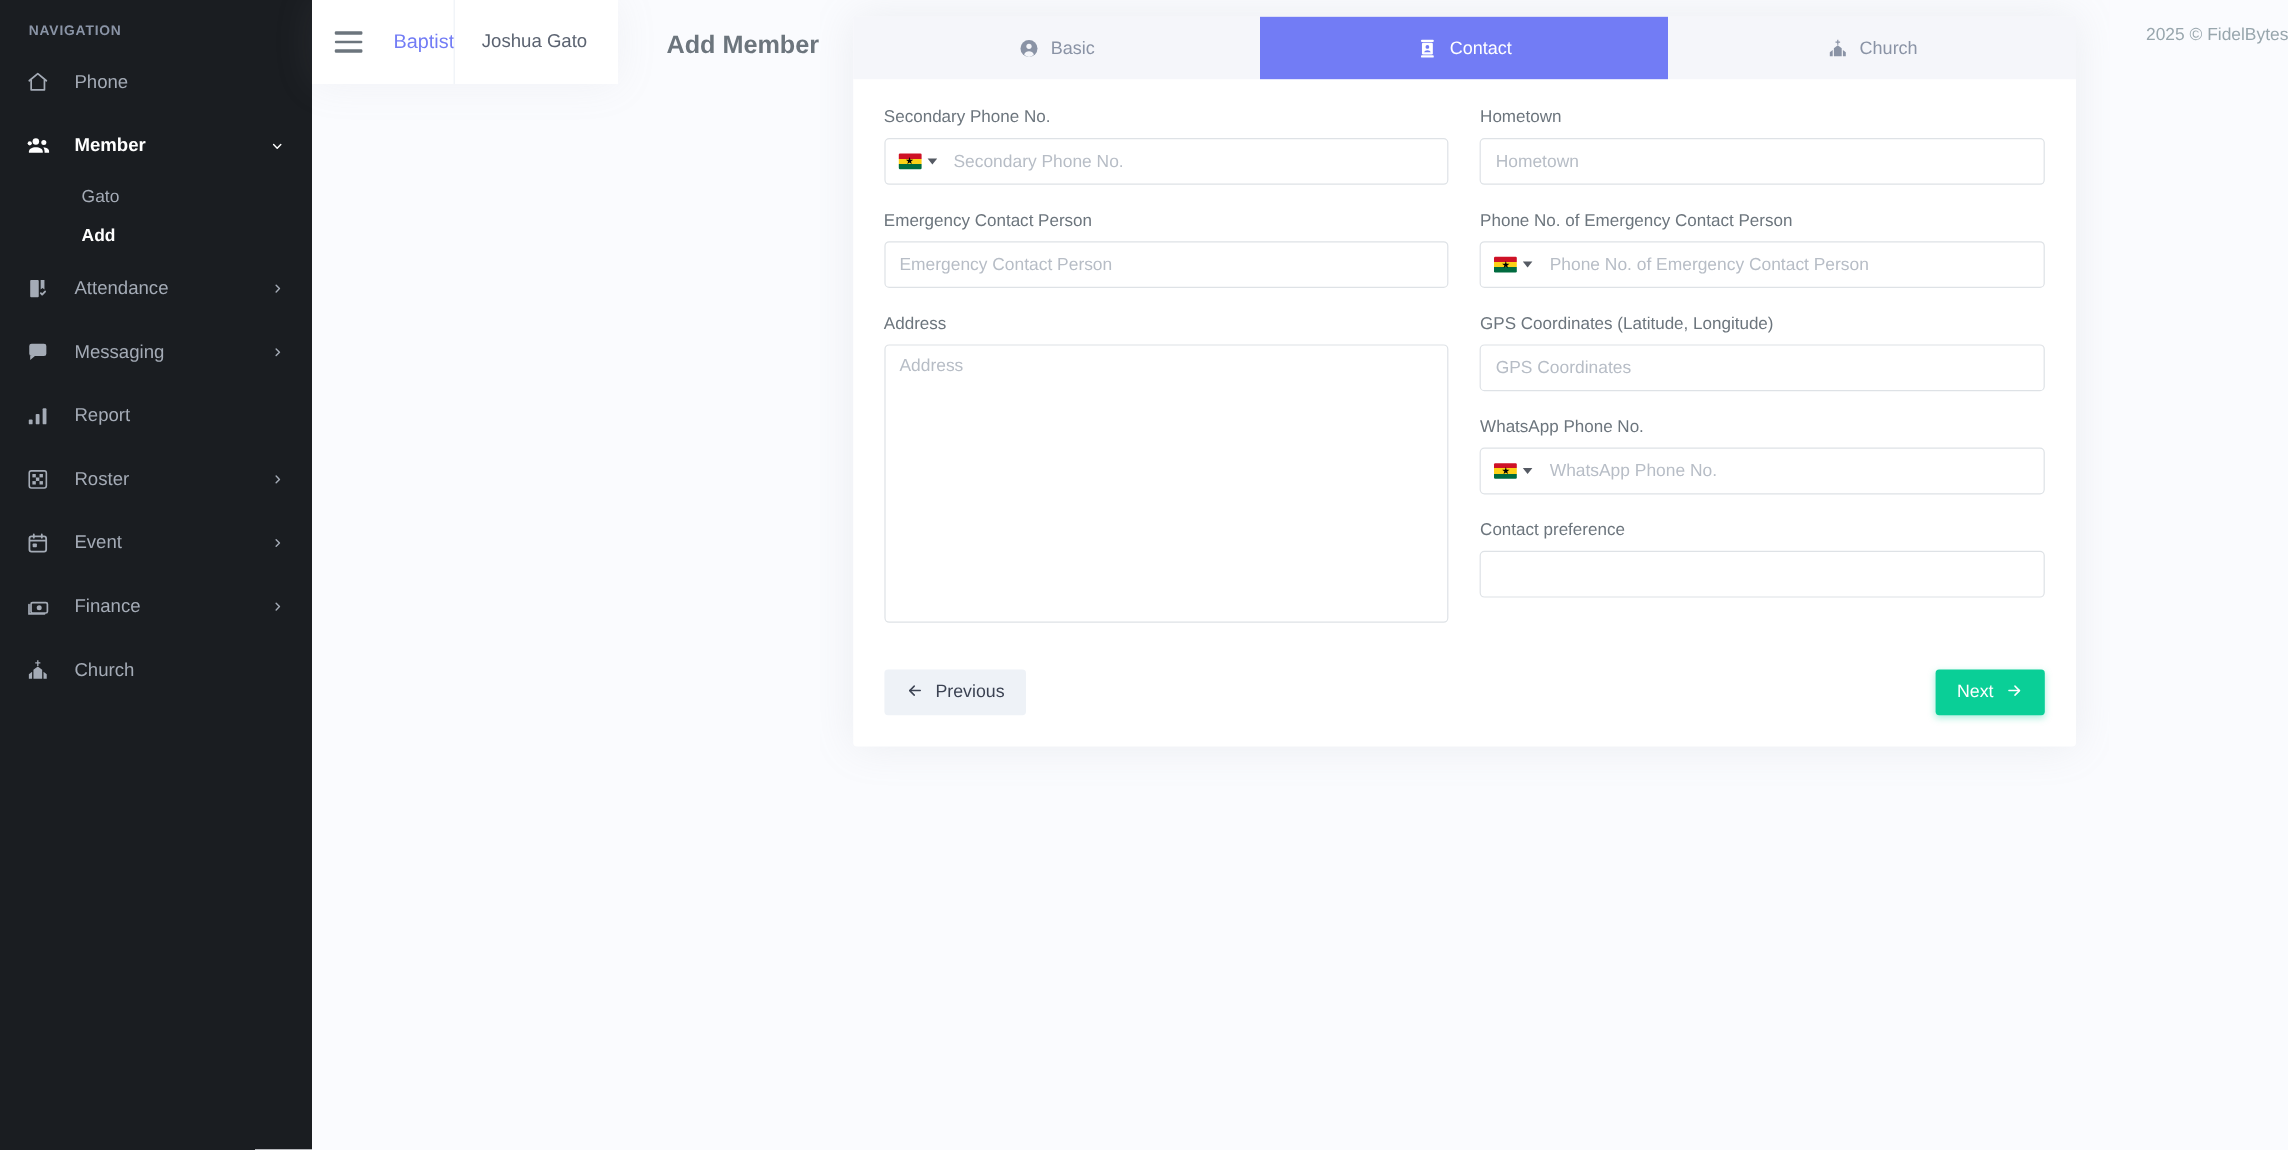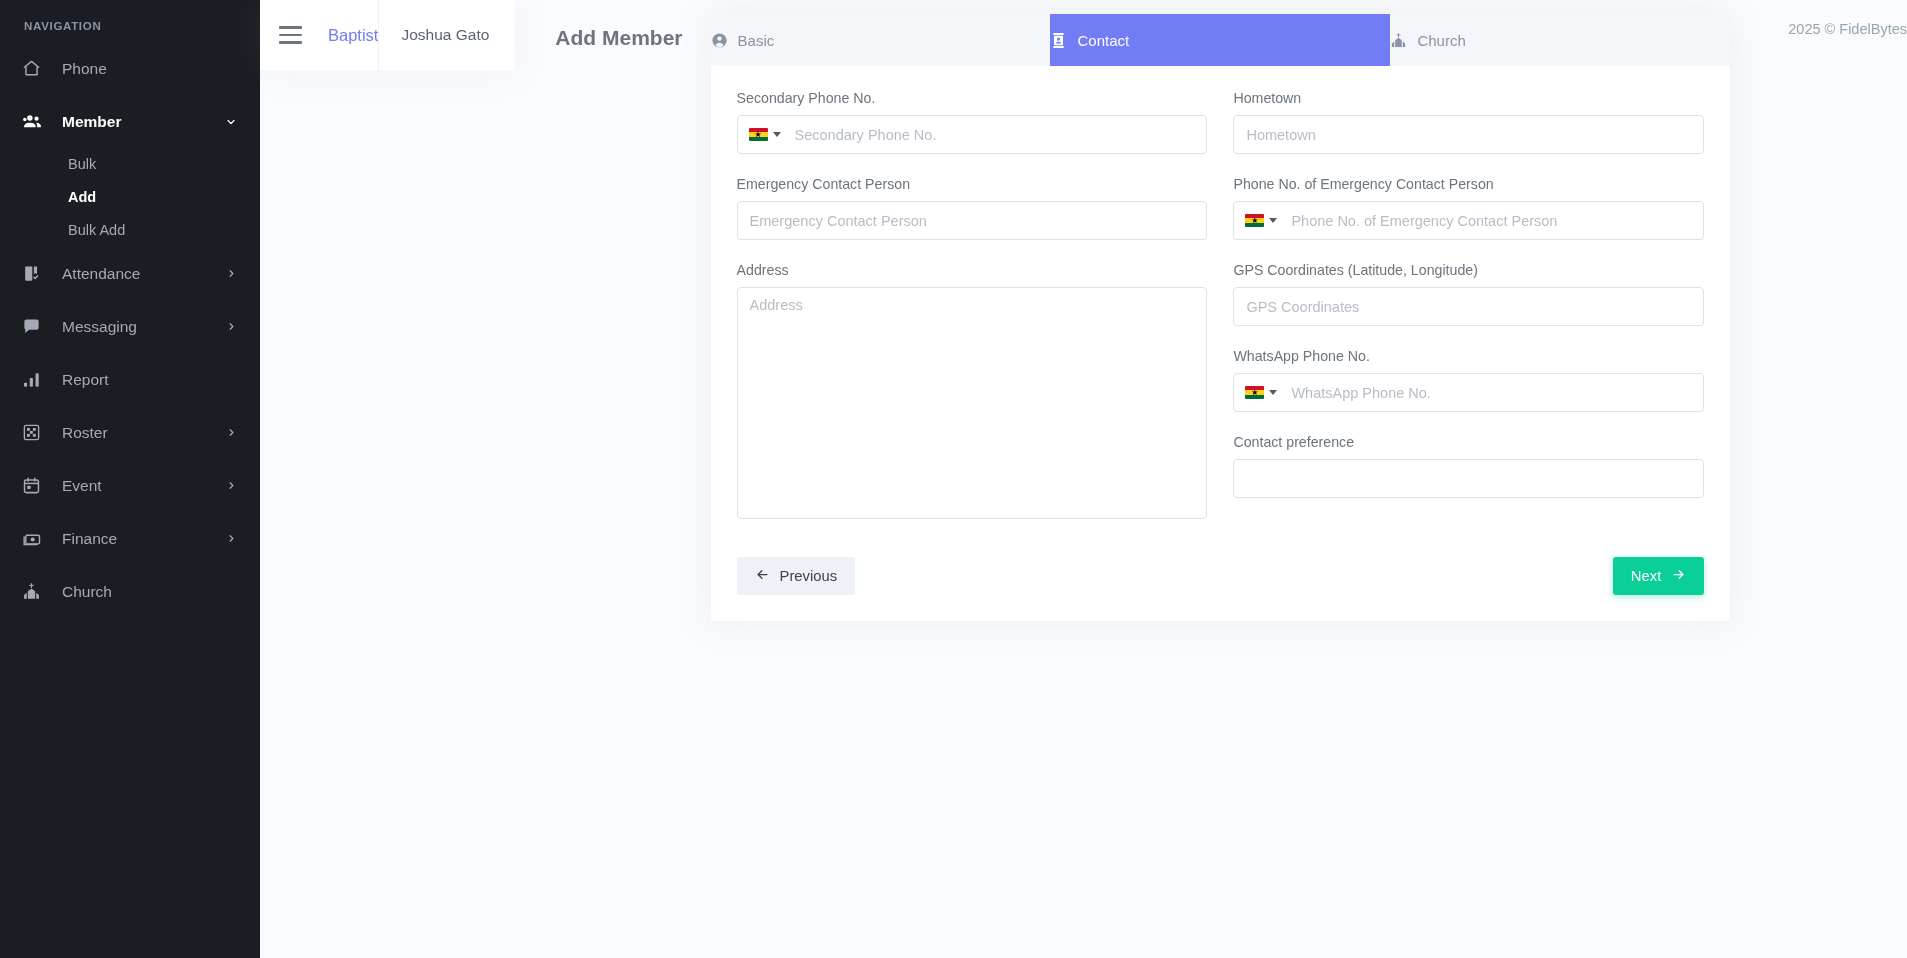--- a/index.html
+++ b/index.html
@@ -96,21 +96,21 @@
     border-radius: 3px;
     box-shadow: 0 0 35px 0 rgba(154,161,171,0.15);
     padding-top: 0;
   }
 
   
   .tabs { display: flex; width: 100%; margin-top: 14px; }
   .tab {
     flex: 1;
     height: 52px;
-    display: flex; align-items: center; 
+    display: flex; align-items: center; justify-content: center;
     gap: 10px;
     background: #f5f6fa;
     color: #8a93a5;
     font-size: 15px;
     cursor: pointer;
     border: none;
     font-family: "Liberation Sans", sans-serif;
   }
   .tab.active { background: #727cf5; color: #ffffff; }
   .tab svg { display: block; }
@@ -244,23 +244,22 @@
       </span>
       <span class="nav-label">Member</span>
       <span class="nav-caret">
         <svg width="12" height="12" viewBox="0 0 24 24" fill="none" stroke="#ffffff" stroke-width="2.4" stroke-linecap="round" stroke-linejoin="round">
             <path d="M6 9l6 6 6-6"></path>
           </svg>
       </span>
     </div>
 
     <div>
-      <div class="sub-item">Bulk</div>
+      <div class="sub-item">Gato</div>
       <div class="sub-item active">Add</div>
-      <div class="sub-item">Bulk Add</div>
     </div>
 
     <div class="nav-item">
       <span class="nav-ico">
         <svg width="19" height="19" viewBox="0 0 24 24" fill="#a4abb6">
             <path d="M5 3h8v7l2.5-2 2.5 2V3h1.5v18H5z" opacity="0"></path>
             <rect x="4" y="3" width="9" height="18" rx="1"></rect>
             <path d="M15 3h4v10l-2-1.7L15 13z"></path>
             <path d="M15.2 16.8l1.4 1.5 3-3.2" stroke="#a4abb6" stroke-width="2" fill="none" stroke-linecap="round" stroke-linejoin="round"></path>
           </svg>

